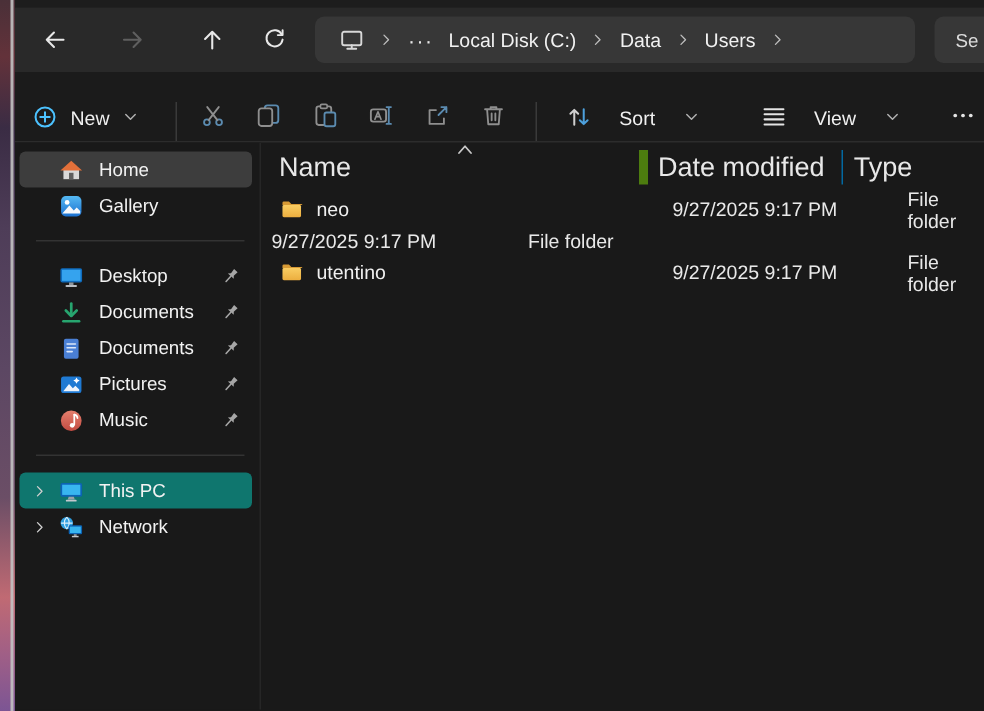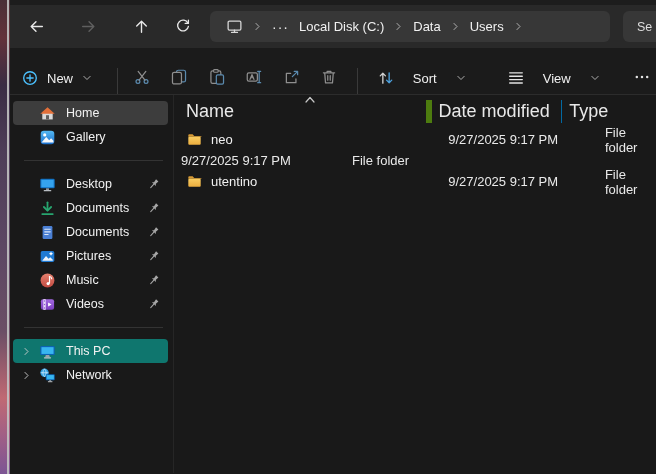--- a/index.html
+++ b/index.html
@@ -448,34 +448,20 @@
             </span>
         </div>
         <div class="side-row">
           <span class="chev-slot"></span>
           <span class="side-ico">
               <svg width="17" height="17">
                 <use href="#i-music"></use>
               </svg>
             </span>
           <span class="side-label">Music</span>
-          <span class="pin">
-              <svg width="14" height="14">
-                <use href="#i-pin"></use>
-              </svg>
-            </span>
-        </div>
-        <div class="side-row">
-          <span class="chev-slot"></span>
-          <span class="side-ico">
-              <svg width="17" height="17">
-                <use href="#i-videos"></use>
-              </svg>
-            </span>
-          <span class="side-label">Videos</span>
           <span class="pin">
               <svg width="14" height="14">
                 <use href="#i-pin"></use>
               </svg>
             </span>
         </div>
         <div class="side-sep"></div>
         <div class="side-row subtle">
           <span class="chev-slot">
               <svg width="11" height="11">

